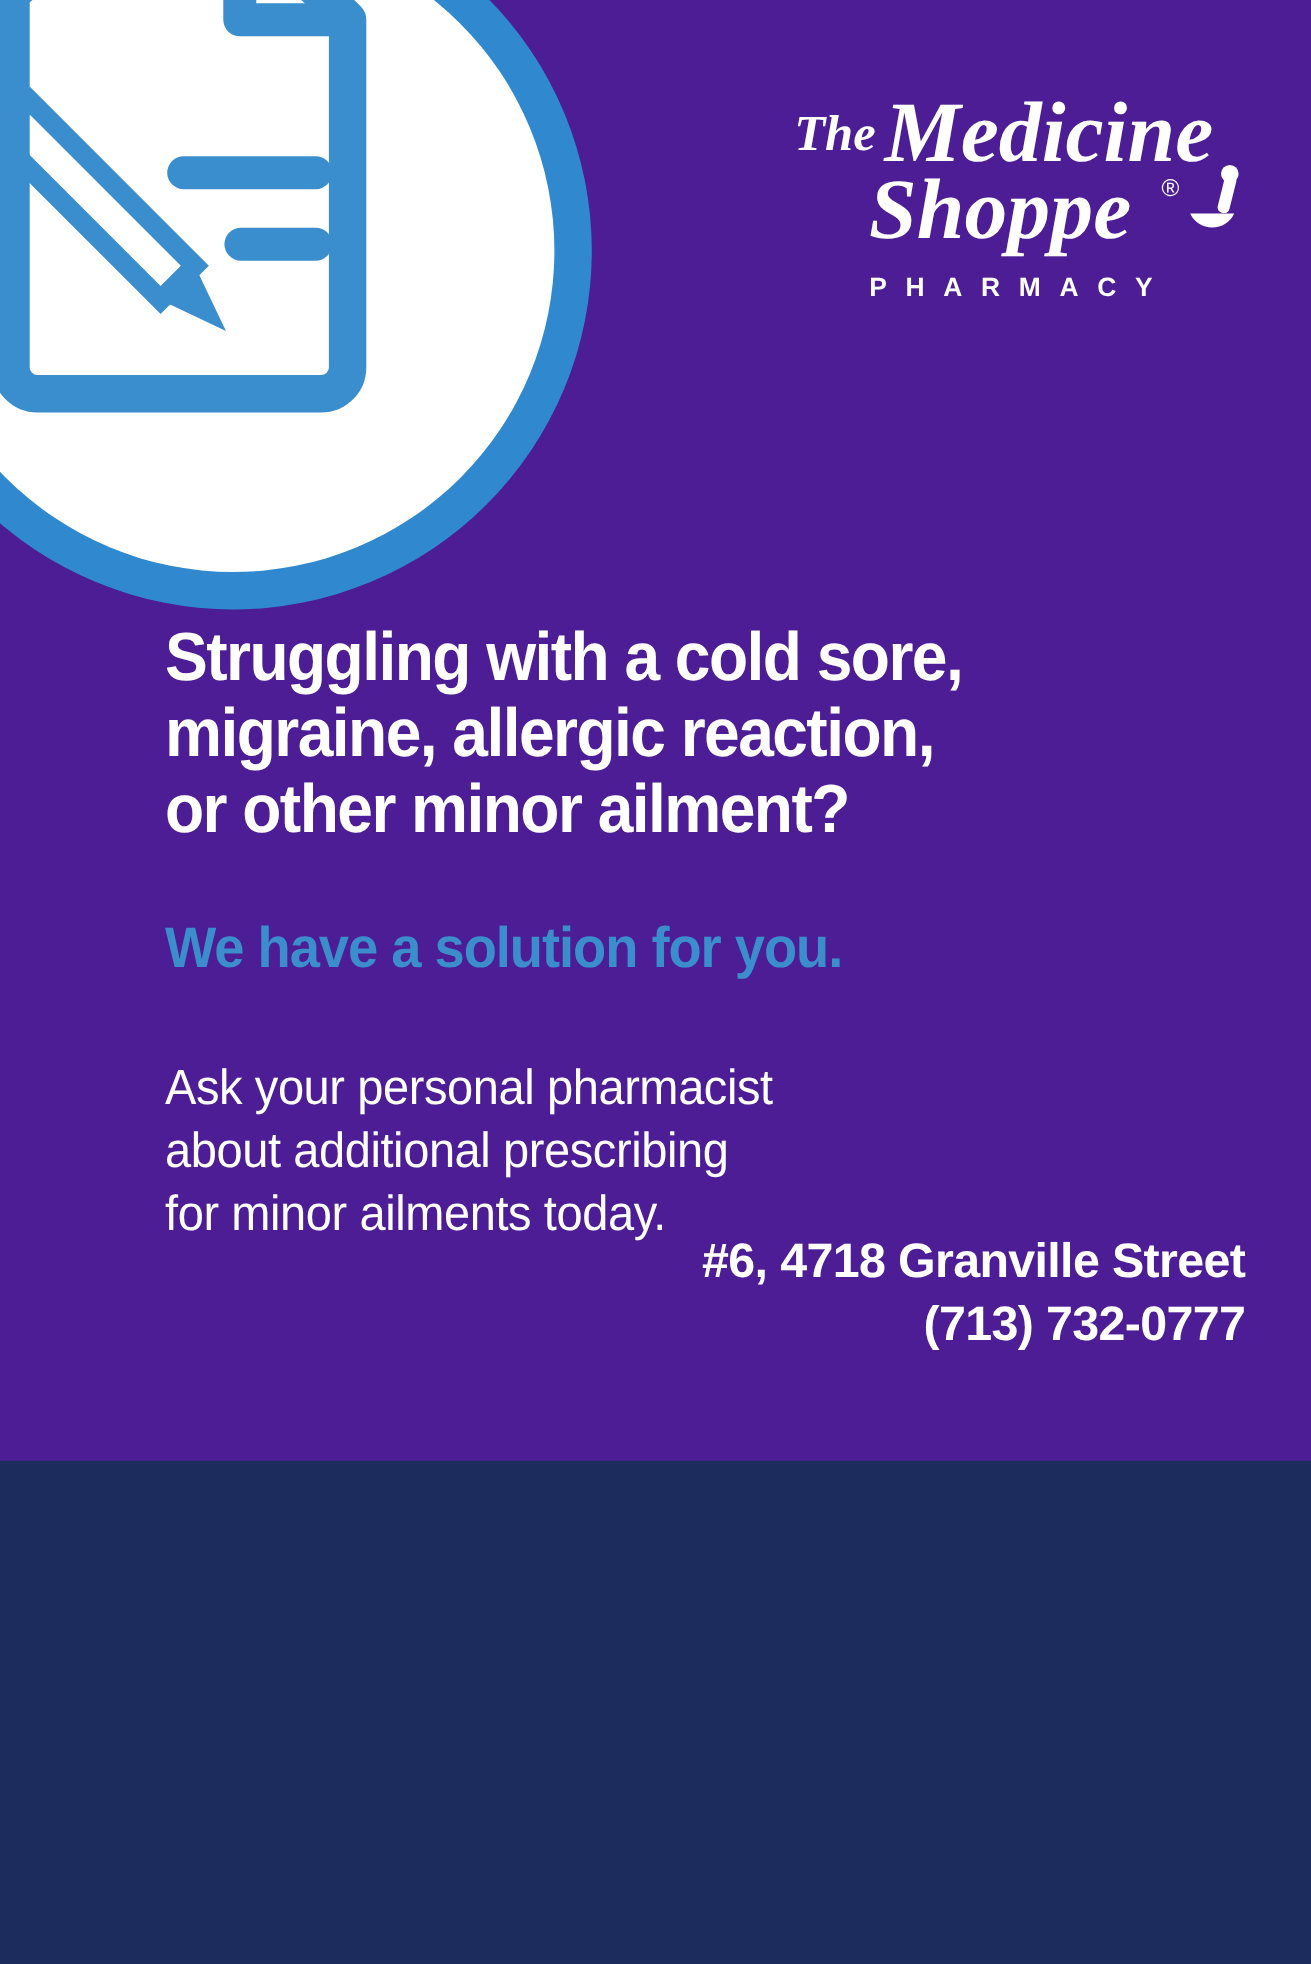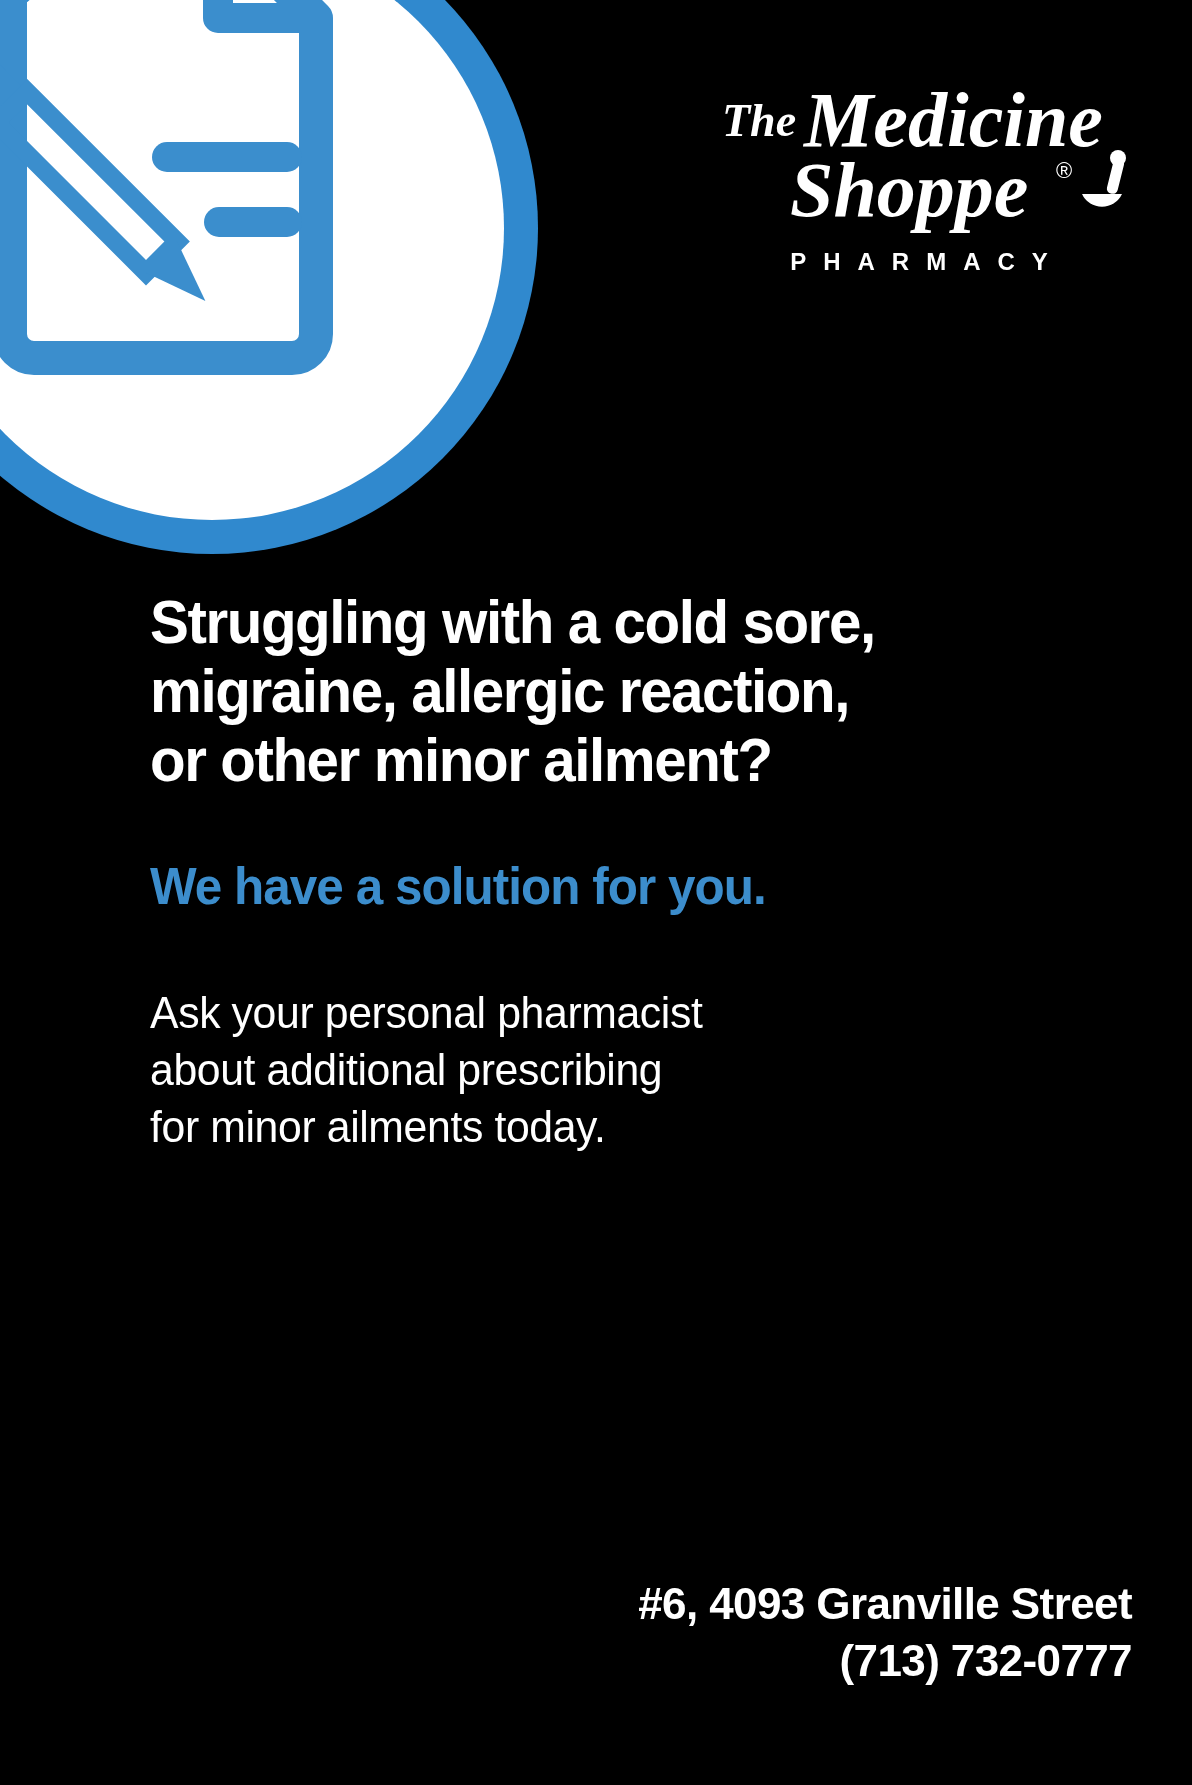--- a/index.html
+++ b/index.html
@@ -13,22 +13,22 @@
     background: #1b2c5d;
     font-family: "Liberation Sans", sans-serif;
     overflow: hidden;
     position: relative;
   }
 
   
   .poster {
     position: relative;
     width: 1192px;
-    height: 1785px;
-    background: #000000;
+    height: 1328px;
+    background: #4c1d95;
     overflow: hidden;
   }
 
   
   .badge {
     position: absolute;
     left: -114px;
     top: -98px;
     width: 652px;
     height: 652px;
@@ -76,24 +76,23 @@
     letter-spacing: 17px;
     text-indent: 17px;
     margin-top: 6px;
     line-height: 1;
   }
 
   
   .copy {
     position: absolute;
     left: 150px;
-    top: 588px;
+    top: 564px;
     width: 900px;
     z-index: 3;
-    text-decoration: underline;
   }
 
   .headline {
     color: #ffffff;
     font-family: "Liberation Sans", sans-serif;
     font-weight: bold;
     font-size: 62px;
     line-height: 1.11;
     letter-spacing: -1.5px;
     transform: scaleX(0.94);
@@ -196,17 +195,17 @@
 
     <p class="body-copy">
       <span class="body-line">Ask your personal pharmacist</span>
       <span class="body-line">about additional prescribing</span>
       <span class="body-line">for minor ailments today.</span>
     </p>
 
   </div>
 
   <div class="address">
-    <span class="address-line">#6, 4093 Granville Street</span>
+    <span class="address-line">#6, 4718 Granville Street</span>
     <span class="address-line">(713) 732-0777</span>
   </div>
 
 </div>
 
 </body></html>

